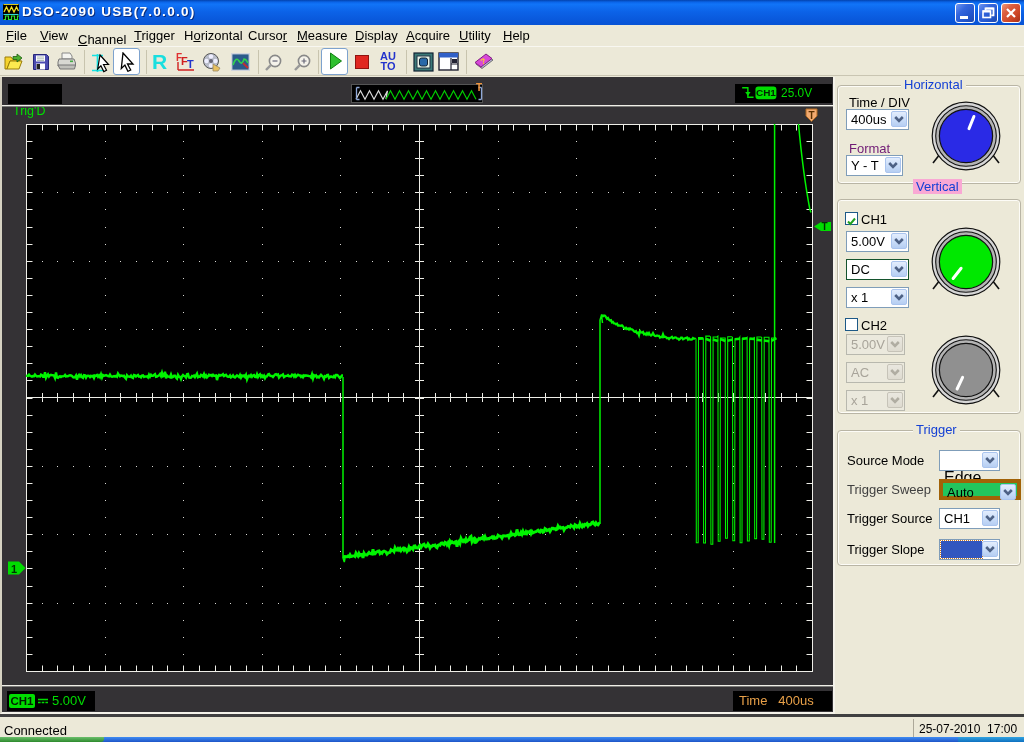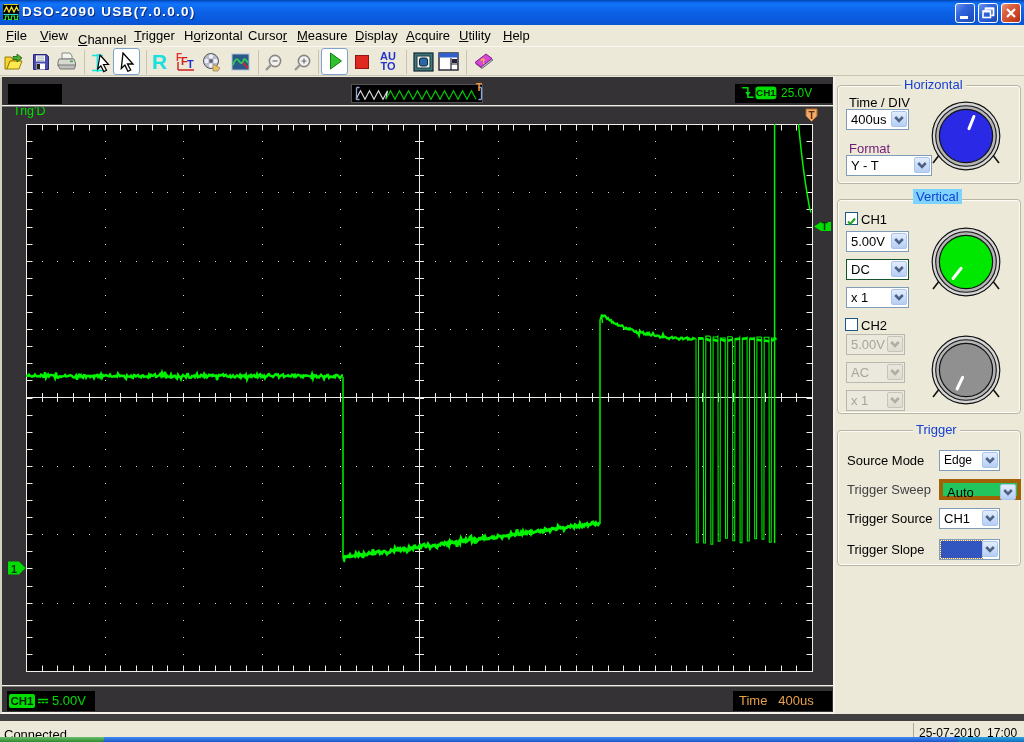--- a/index.html
+++ b/index.html
@@ -209,38 +209,38 @@
 <div style="position:absolute;left:16px;top:18px;font-size:13px;color:#000">Time / DIV</div>
 <div style="position:absolute;left:13px;top:32px;width:63px;height:21px;background:#fff;border:1px solid #7f9db9">
 <div style="position:absolute;left:4px;top:2px;font-size:13px;color:#000">400us</div>
 <div style="position:absolute;right:1px;top:1px;width:16px;height:16px;border-radius:2px;background:linear-gradient(180deg,#e3edfd,#c7dbf8 60%,#b6cef2);border:1px solid #aac4ee">
 <svg width="14" height="14" viewBox="0 0 14 14" style="margin:0">
           <path d="M3.2,5 L7,8.8 L10.8,5" stroke="#4d6185" stroke-width="2.6" fill="none"></path>
         </svg>
 </div>
     </div>
 <div style="position:absolute;left:16px;top:64px;font-size:13px;color:#701a75">Format</div>
-<div style="position:absolute;left:13px;top:78px;width:86px;height:21px;background:#fff;border:1px solid #7f9db9">
+<div style="position:absolute;left:13px;top:78px;width:57px;height:21px;background:#fff;border:1px solid #7f9db9">
 <div style="position:absolute;left:4px;top:2px;font-size:13px;color:#000">Y - T</div>
 <div style="position:absolute;right:1px;top:1px;width:16px;height:16px;border-radius:2px;background:linear-gradient(180deg,#e3edfd,#c7dbf8 60%,#b6cef2);border:1px solid #aac4ee">
 <svg width="14" height="14" viewBox="0 0 14 14" style="margin:0">
           <path d="M3.2,5 L7,8.8 L10.8,5" stroke="#4d6185" stroke-width="2.6" fill="none"></path>
         </svg>
 </div>
     </div>
 <div style="position:absolute;left:95px;top:21px"><svg width="76" height="76" viewBox="0 0 76 76">
 <path d="M12,56 l-7,9" stroke="#111" stroke-width="1.6"></path>
 <path d="M64,56 l7,9" stroke="#111" stroke-width="1.6"></path>
 <circle cx="34" cy="34" r="33.8" fill="#d6d6d6" stroke="#111" stroke-width="1.2" transform="translate(4,4)"></circle>
 <circle cx="34" cy="34" r="30.3" fill="#b4b4b4" stroke="#111" stroke-width="1.1" transform="translate(4,4)"></circle>
 <circle cx="34" cy="34" r="26.6" fill="#2a2ae6" stroke="#111" stroke-width="1.2" transform="translate(4,4)"></circle>
 <path d="M41.0,30.6 L45.9,18.5" stroke="#fff" stroke-width="3" stroke-linecap="round"></path>
 </svg></div>
 <div style="position:absolute;left:4px;top:122px;width:184px;height:215px;border:1px solid #b9b5a5;border-radius:4px;box-shadow:inset 0 0 0 1px #fdfcf7"></div>
-<div style="position:absolute;left:80px;top:112px;background:#7dd3fc;padding:0 3px;font-size:13px;color:#1440d4">Vertical</div>
+<div style="position:absolute;left:80px;top:102px;background:#f9a8d4;padding:0 3px;font-size:13px;color:#1440d4">Vertical</div>
 <div style="position:absolute;left:12px;top:135px;width:13px;height:13px;background:#fff;border:1px solid #1d5987"><svg width="11" height="11" viewBox="0 0 11 11">
         <path d="M2,5.5 L4.4,8 L9,2.5" stroke="#21a121" stroke-width="2" fill="none"></path>
       </svg></div>
 <div style="position:absolute;left:28px;top:135px;font-size:13px;color:#000">CH1</div>
 <div style="position:absolute;left:13px;top:154px;width:63px;height:21px;background:#fff;border:1px solid #7f9db9">
 <div style="position:absolute;left:4px;top:2px;font-size:13px;color:#000">5.00V</div>
 <div style="position:absolute;right:1px;top:1px;width:16px;height:16px;border-radius:2px;background:linear-gradient(180deg,#e3edfd,#c7dbf8 60%,#b6cef2);border:1px solid #aac4ee">
 <svg width="14" height="14" viewBox="0 0 14 14" style="margin:0">
           <path d="M3.2,5 L7,8.8 L10.8,5" stroke="#4d6185" stroke-width="2.6" fill="none"></path>
         </svg>
@@ -301,21 +301,21 @@
 <path d="M64,56 l7,9" stroke="#111" stroke-width="1.6"></path>
 <circle cx="34" cy="34" r="33.8" fill="#d6d6d6" stroke="#111" stroke-width="1.2" transform="translate(4,4)"></circle>
 <circle cx="34" cy="34" r="30.3" fill="#b4b4b4" stroke="#111" stroke-width="1.1" transform="translate(4,4)"></circle>
 <circle cx="34" cy="34" r="26.6" fill="#909090" stroke="#111" stroke-width="1.2" transform="translate(4,4)"></circle>
 <path d="M34.6,45.3 L29.1,57.0" stroke="#fff" stroke-width="3" stroke-linecap="round"></path>
 </svg></div>
 <div style="position:absolute;left:4px;top:353px;width:184px;height:136px;border:1px solid #b9b5a5;border-radius:4px;box-shadow:inset 0 0 0 1px #fdfcf7"></div>
 <div style="position:absolute;left:80px;top:345px;background:#ece9d8;padding:0 3px;font-size:13px;color:#1440d4">Trigger</div>
 <div style="position:absolute;left:14px;top:376px;font-size:13px;color:#000">Source Mode</div>
 <div style="position:absolute;left:106px;top:373px;width:61px;height:21px;background:#fff;border:1px solid #7f9db9">
-<div style="position:absolute;left:4px;top:2px;font-size:12px;color:#000">Edge</div>
+<div style="position:absolute;left:4px;top:18px;font-size:16px;color:#000">Edge</div>
 <div style="position:absolute;right:1px;top:1px;width:16px;height:16px;border-radius:2px;background:linear-gradient(180deg,#e3edfd,#c7dbf8 60%,#b6cef2);border:1px solid #aac4ee">
 <svg width="14" height="14" viewBox="0 0 14 14" style="margin:0">
           <path d="M3.2,5 L7,8.8 L10.8,5" stroke="#4d6185" stroke-width="2.6" fill="none"></path>
         </svg>
 </div>
     </div>
 <div style="position:absolute;left:14px;top:405px;font-size:13px;color:#404040">Trigger Sweep</div>
 <div style="position:absolute;left:106px;top:402px;width:82px;height:21px;background:#22c55e;border:4px solid #a16207">
 <div style="position:absolute;left:4px;top:2px;font-size:13px;color:#000">Auto</div>
 <div style="position:absolute;right:1px;top:1px;width:16px;height:16px;border-radius:2px;background:linear-gradient(180deg,#e3edfd,#c7dbf8 60%,#b6cef2);border:1px solid #aac4ee">
@@ -337,21 +337,21 @@
 <div style="position:absolute;left:106px;top:462px;width:61px;height:21px;background:#fff;border:1px solid #7f9db9">
 <div style="position:absolute;left:1px;top:1px;right:17px;bottom:1px;background:#3156bf;outline:1px dotted #c87820"></div>
 <div style="position:absolute;right:1px;top:1px;width:16px;height:16px;border-radius:2px;background:linear-gradient(180deg,#e3edfd,#c7dbf8 60%,#b6cef2);border:1px solid #aac4ee">
 <svg width="14" height="14" viewBox="0 0 14 14">
           <path d="M3.2,5 L7,8.8 L10.8,5" stroke="#4d6185" stroke-width="2.6" fill="none"></path>
         </svg>
 </div>
     </div>
 </div>
 
-<div class="abs" style="left:0;top:714px;width:1024px;height:23px;background:#ece9d8;border-top:7px solid #404040">
+<div class="abs" style="left:0;top:714px;width:1024px;height:23px;background:#ece9d8;border-top:3px solid #404040">
   <div style="position:absolute;left:4px;top:6px;font-size:13px;color:#000">Connected</div>
   <div style="position:absolute;left:913px;top:2px;width:1px;height:19px;background:#aca899"></div>
   <div style="position:absolute;left:919px;top:5px;font-size:12px;color:#000;white-space:nowrap">25-07-2010&nbsp; 17:00</div>
 </div>
 
 <div class="abs" style="left:0;top:737px;width:1024px;height:5px;background:linear-gradient(180deg,#3f8cf3,#1e55c8)">
   <div style="position:absolute;left:0;top:0;width:104px;height:5px;background:linear-gradient(180deg,#6cbf6c,#2d8a2d);border-radius:0 0 3px 0"></div>
   <div style="position:absolute;left:958px;top:0;width:66px;height:5px;background:linear-gradient(180deg,#31a3e0,#0e70c0)"></div>
 </div>
 

